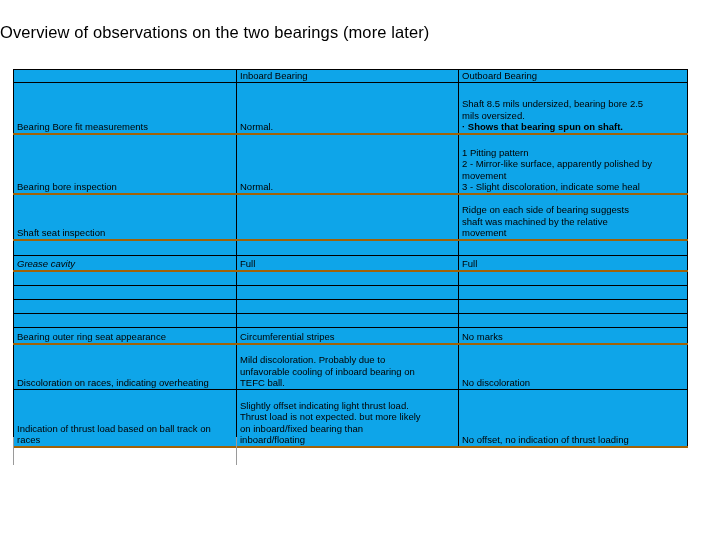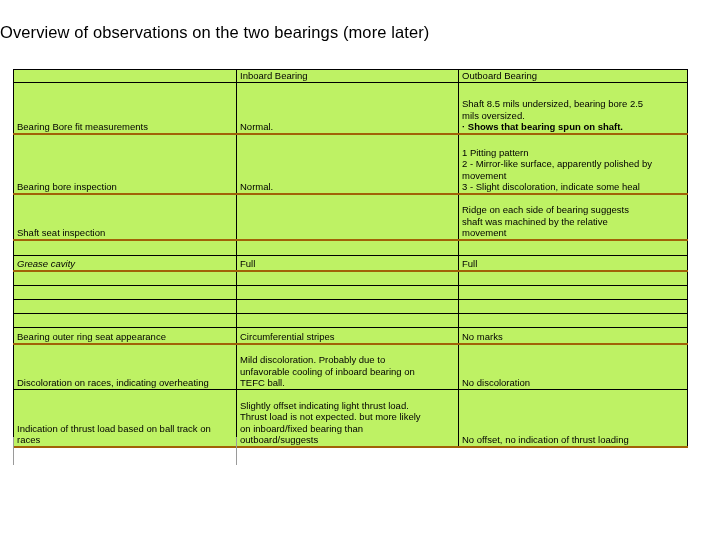--- a/index.html
+++ b/index.html
@@ -45,21 +45,21 @@
   }
 
   table.obs col.c1 { width: 223px; }
   table.obs col.c2 { width: 222px; }
   table.obs col.c3 { width: 229px; }
 
   table.obs td {
     border: 1px solid #000000;
     padding: 0px 2px 0px 3px;
     vertical-align: bottom;
-    background: #bef264;
+    background: #0ea5e9;
     overflow: hidden;
     word-wrap: break-word;
   }
 
   
   tr.header-row td { vertical-align: bottom; height: 12px; }
 
   td.label-cell {
     background: #bfbfbf;
   }
@@ -198,21 +198,21 @@
           <td class="cell-lines">
             <div>No discoloration</div>
           </td>
         </tr>
         <tr class="thick-bottom">
           <td class="label-cell" style="height: 56px;">Indication of thrust load based on ball track on races</td>
           <td class="cell-lines">
             <div>Slightly offset indicating light thrust load.</div>
             <div>Thrust load is not expected. but more likely</div>
             <div>on inboard/fixed bearing than</div>
-            <div>outboard/suggests</div>
+            <div>inboard/floating</div>
           </td>
           <td class="cell-lines">
             <div>No offset, no indication of thrust loading</div>
           </td>
         </tr>
       </tbody>
   </table>
 </div>
 
 <div id="stub">

